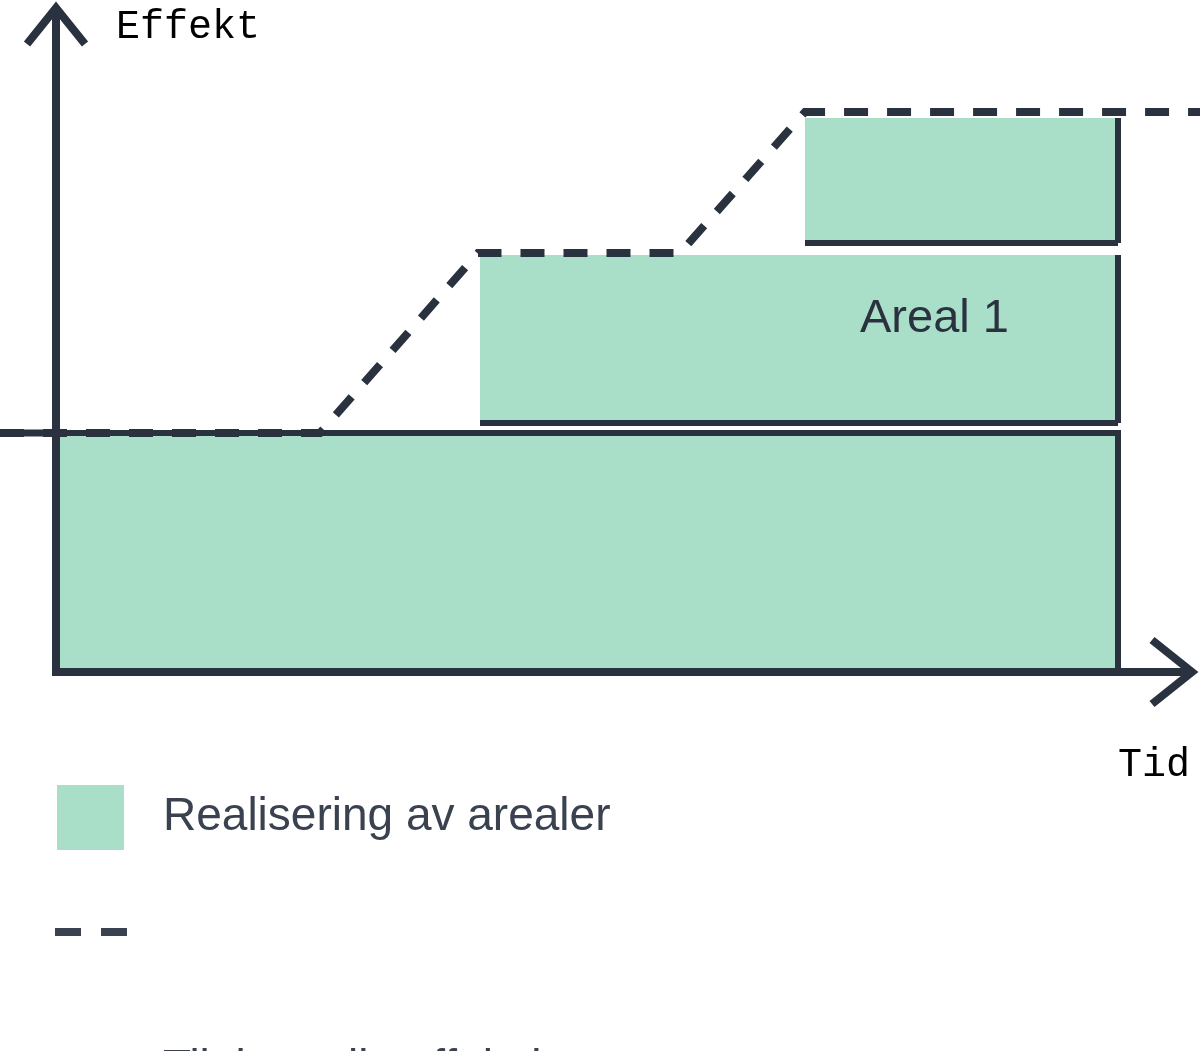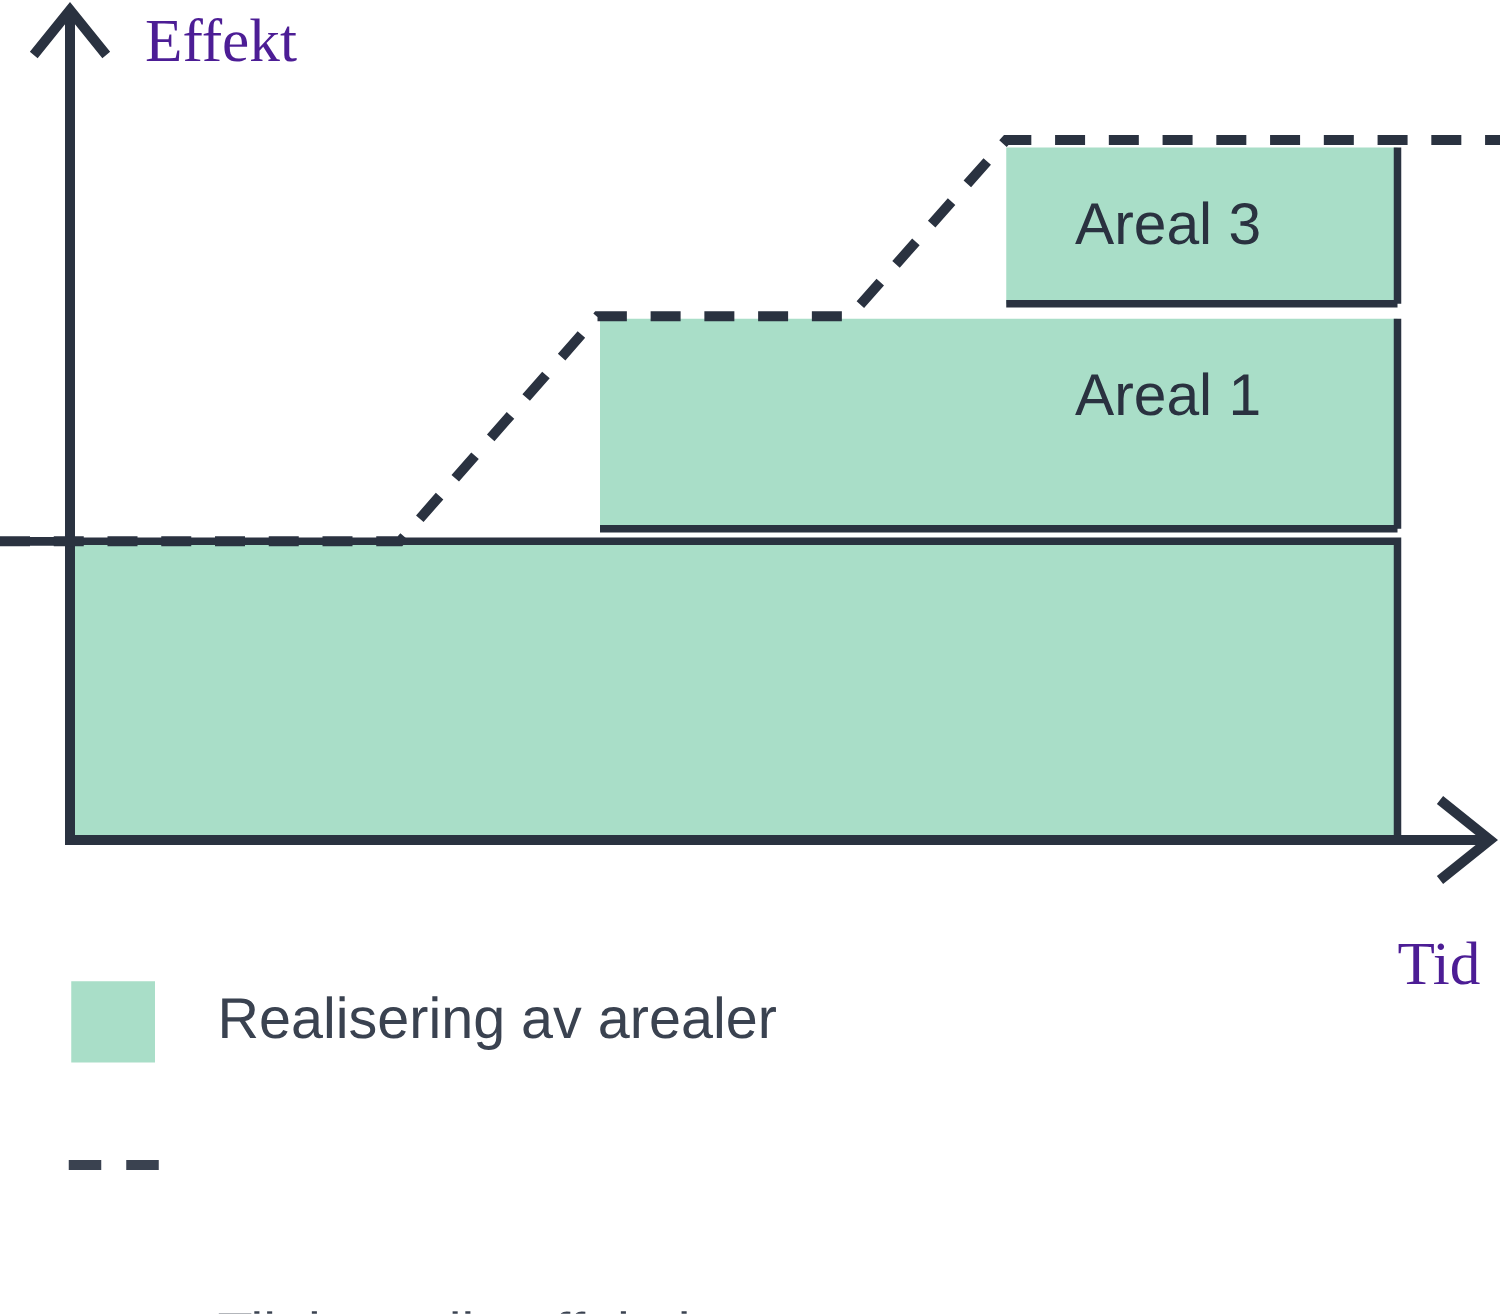--- a/index.html
+++ b/index.html
@@ -1,35 +1,35 @@
 <!DOCTYPE html>
 <html><head>
 <meta charset="utf-8">
 <style>
   html,body{margin:0;padding:0;background:#ffffff;}
   body{width:1200px;height:1051px;position:relative;overflow:hidden;
        font-family:"Liberation Sans", sans-serif;}
   #stage{position:absolute;inset:0;width:1200px;height:1051px;}
   svg.layer{position:absolute;left:0;top:0;width:1200px;height:1051px;overflow:visible;}
-  .axis-label{position:absolute;color:#4c1d95;font-size:49px;line-height:1;
-              font-family:Liberation Serif, serif;white-space:nowrap;}
+  .axis-label{position:absolute;color:#000000;font-size:40px;line-height:1;
+              font-family:Liberation Mono, monospace;white-space:nowrap;}
   #label-effekt{left:116px;top:8px;}
   #label-tid{left:1118px;top:746px;}
   .bar-label{position:absolute;color:#2A3240;font-size:47px;line-height:1;
              white-space:nowrap;font-family:"Liberation Sans", sans-serif;}
   #label-areal-3{left:860px;top:155px;}
   #label-areal-2{left:860px;top:292px;}
   #label-areal-1{left:860px;top:480px;}
   .legend{position:absolute;left:0;top:770px;width:1200px;}
   .legend-row{position:relative;}
   #legend-row-area{height:140px;}
   #legend-row-line{height:150px;}
   #legend-swatch{position:absolute;left:57px;top:15px;width:67px;height:65px;
                  background:#A9DEC8;}
-  .legend-text{position:absolute;left:174px;color:#3A4250;font-size:46px;
+  .legend-text{position:absolute;left:163px;color:#3A4250;font-size:46px;
                line-height:57px;white-space:pre;font-family:"Liberation Sans", sans-serif;}
   #legend-text-area{top:16px;}
   #legend-text-line{top:128px;}
 </style>
 </head>
 <body>
 
 <div id="stage">
 
   <svg class="layer" viewBox="0 0 1200 1051">
@@ -55,21 +55,20 @@
     <path d="M 1152 640 L 1192 672 L 1152 704" fill="none" stroke="#2A3240" stroke-width="8" stroke-linecap="butt" stroke-linejoin="miter"></path>
 
     <path d="M 0 433 L 320 433 L 478 253 L 680 253 L 805 112 L 1200 112" fill="none" stroke="#2A3240" stroke-width="8" stroke-dasharray="24 19" stroke-linecap="butt" stroke-linejoin="miter"></path>
 
     <line x1="55" y1="932" x2="127" y2="932" stroke="#3A4250" stroke-width="8" stroke-dasharray="26 20" stroke-linecap="butt"></line>
   </svg>
 
   <div class="axis-label" id="label-effekt">Effekt</div>
   <div class="axis-label" id="label-tid">Tid</div>
 
-  <div class="bar-label" id="label-areal-3">Areal 3</div>
   <div class="bar-label" id="label-areal-2">Areal 1</div>
 
   <div class="legend">
     <div class="legend-row" id="legend-row-area">
       <div id="legend-swatch"></div>
       <div class="legend-text" id="legend-text-area">Realisering av arealer</div>
     </div>
     <div class="legend-row" id="legend-row-line">
       <div class="legend-text" id="legend-text-line">Tilgjengelig effekt i
 transformatorstasjonen</div>

